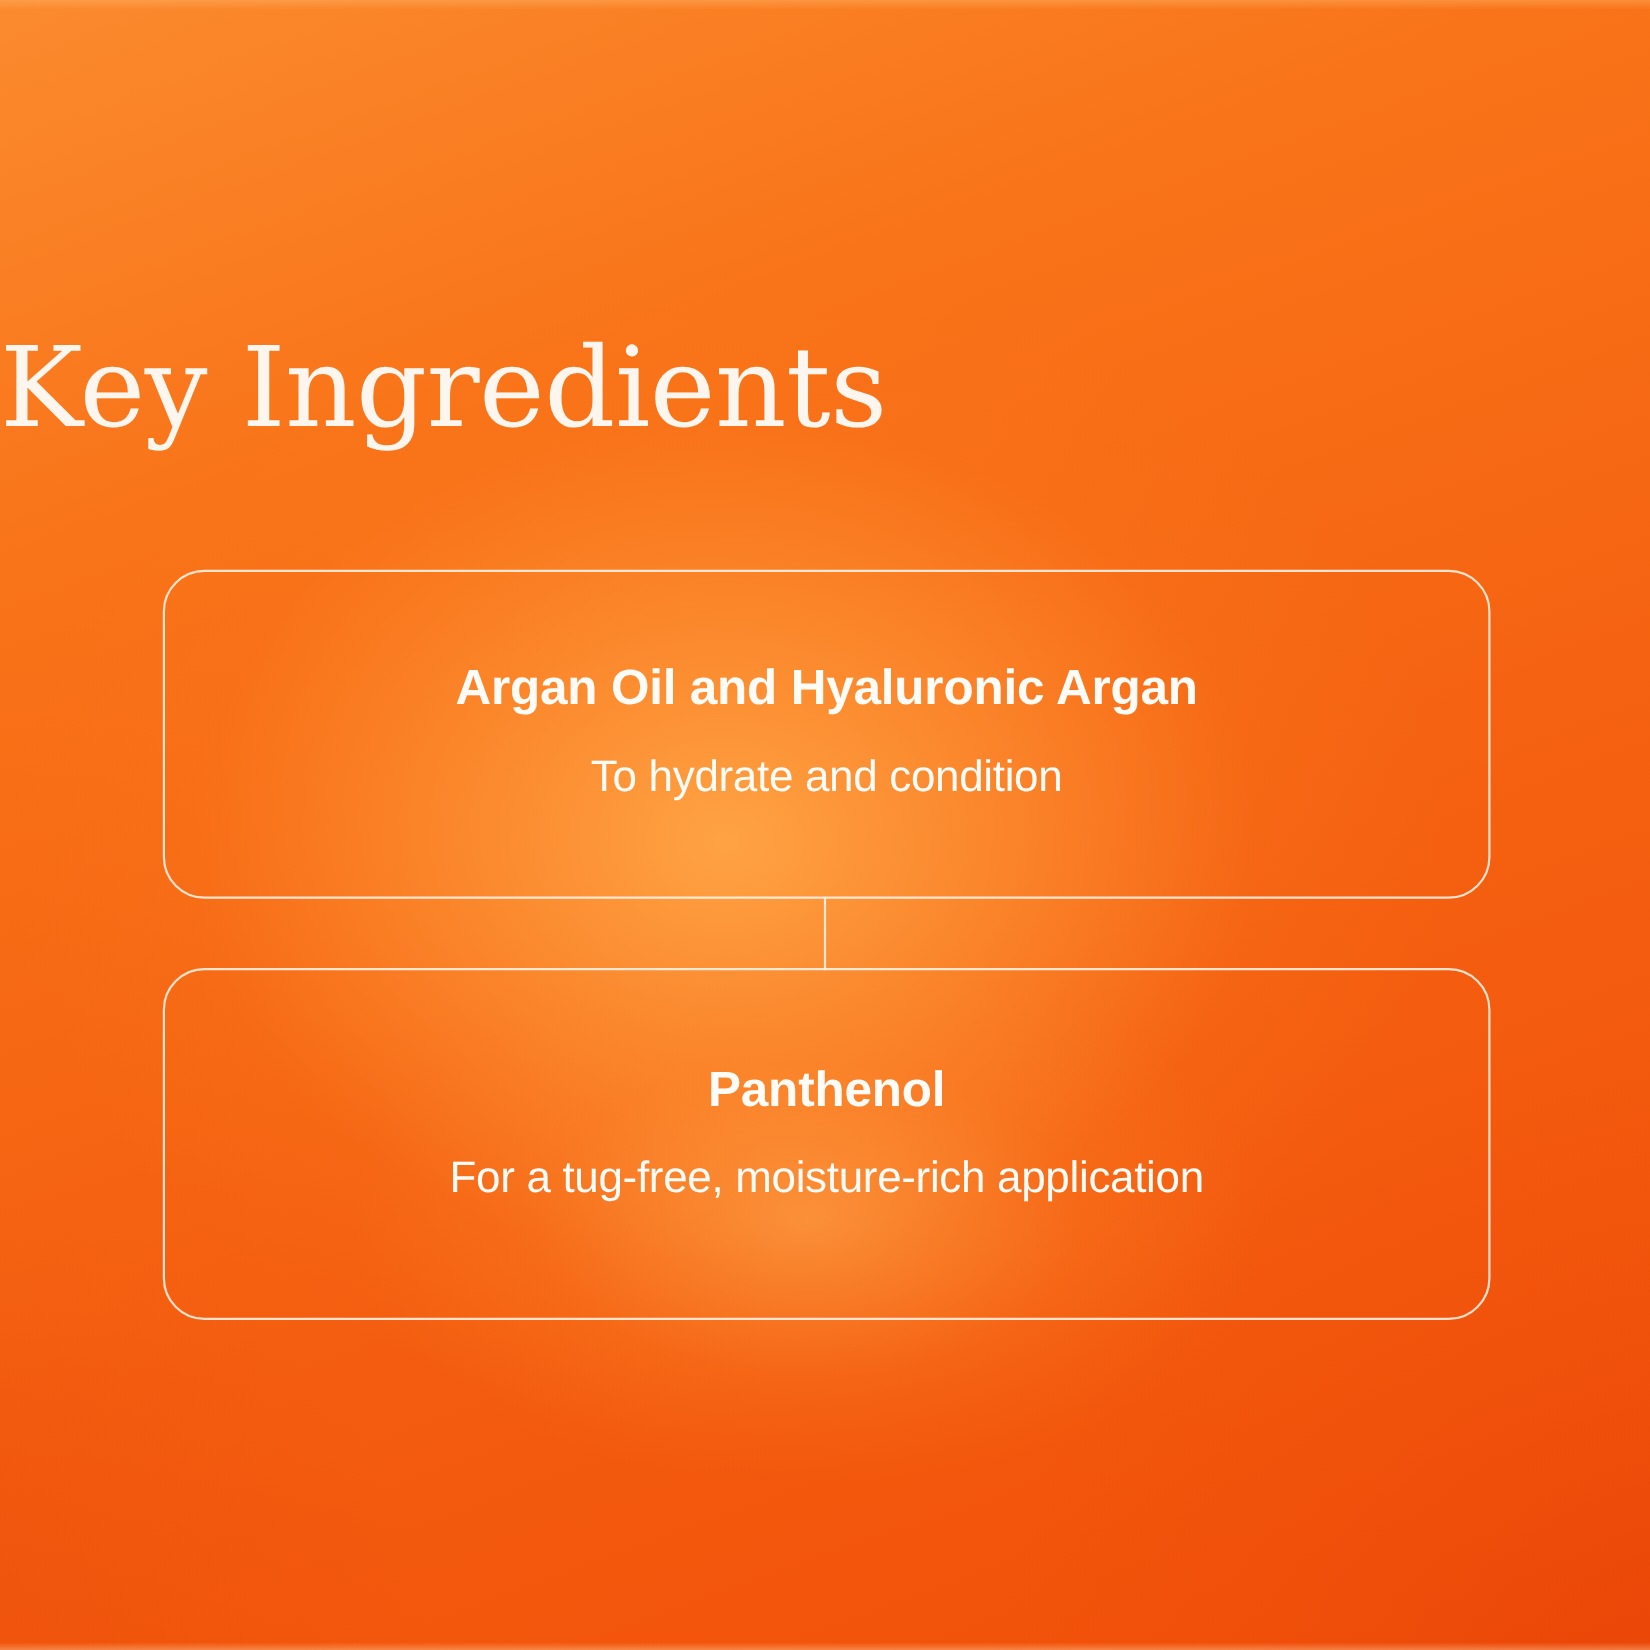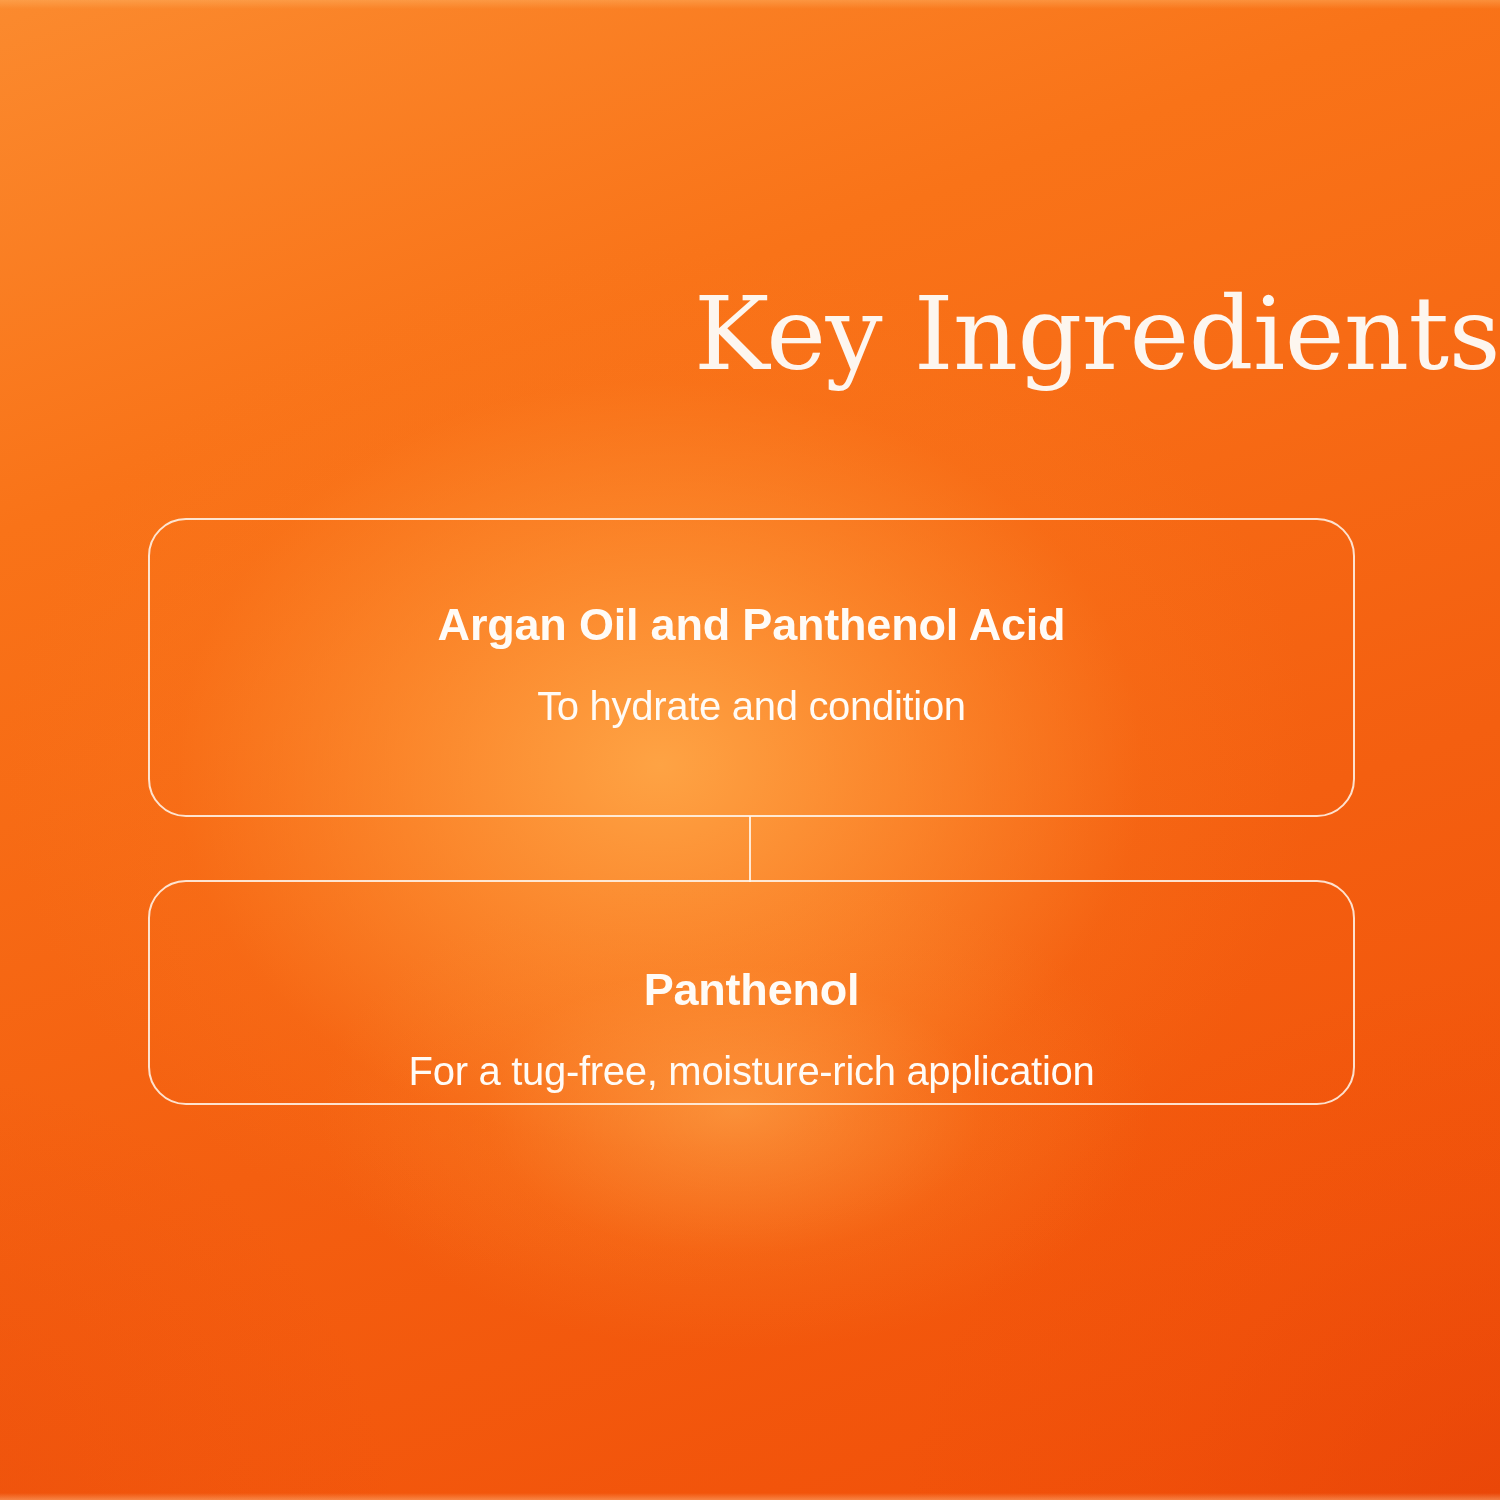--- a/index.html
+++ b/index.html
@@ -60,30 +60,29 @@
   .bg-bottom-sheen {
     background:
       linear-gradient(0deg, rgba(255,200,150,0.42) 0px, rgba(255,200,150,0.0) 7px);
   }
 
   
   #title {
     position: absolute;
     left: 0;
     right: 0;
-    top: 284px;
-    text-align: right;
+    top: 302px;
+    text-align: left;
     font-family: "DejaVu Serif", "Liberation Serif", serif;
     font-weight: 400;
     font-size: 101px;
     line-height: 1.0;
     letter-spacing: -0.5px;
     color: #FDF6EF;
     white-space: nowrap;
-    padding-left: 13px;
   }
 
   
   .card {
     position: absolute;
     left: 148px;
     width: 1207px;
     box-sizing: border-box;
     border: 2px solid rgba(255,247,238,0.86);
     border-radius: 38px;
@@ -92,21 +91,21 @@
     align-items: center;
   }
   #card-argan {
     top: 518px;
     height: 299px;
     justify-content: flex-start;
     padding-top: 82px;
   }
   #card-panthenol {
     top: 880px;
-    height: 225px;
+    height: 320px;
     justify-content: flex-start;
     padding-top: 85px;
   }
 
   .card-heading {
     font-family: "Liberation Sans", sans-serif;
     font-weight: 700;
     font-size: 45px;
     line-height: 1.0;
     letter-spacing: -0.2px;
@@ -145,21 +144,21 @@
   <div class="bg-layer bg-base"></div>
   <div class="bg-layer bg-glow"></div>
   <div class="bg-layer bg-glow2"></div>
   <div class="bg-layer bg-corner-dark"></div>
   <div class="bg-layer bg-top-sheen"></div>
   <div class="bg-layer bg-bottom-sheen"></div>
 
   <div id="title">Key Ingredients</div>
 
   <div class="card" id="card-argan">
-    <div class="card-heading">Argan Oil and Panthenol Acid</div>
+    <div class="card-heading">Argan Oil and Hyaluronic Argan</div>
     <div class="card-sub">To hydrate and condition</div>
   </div>
 
   <div id="connector"></div>
 
   <div class="card" id="card-panthenol">
     <div class="card-heading">Panthenol</div>
     <div class="card-sub">For a tug-free, moisture-rich application</div>
   </div>
 

